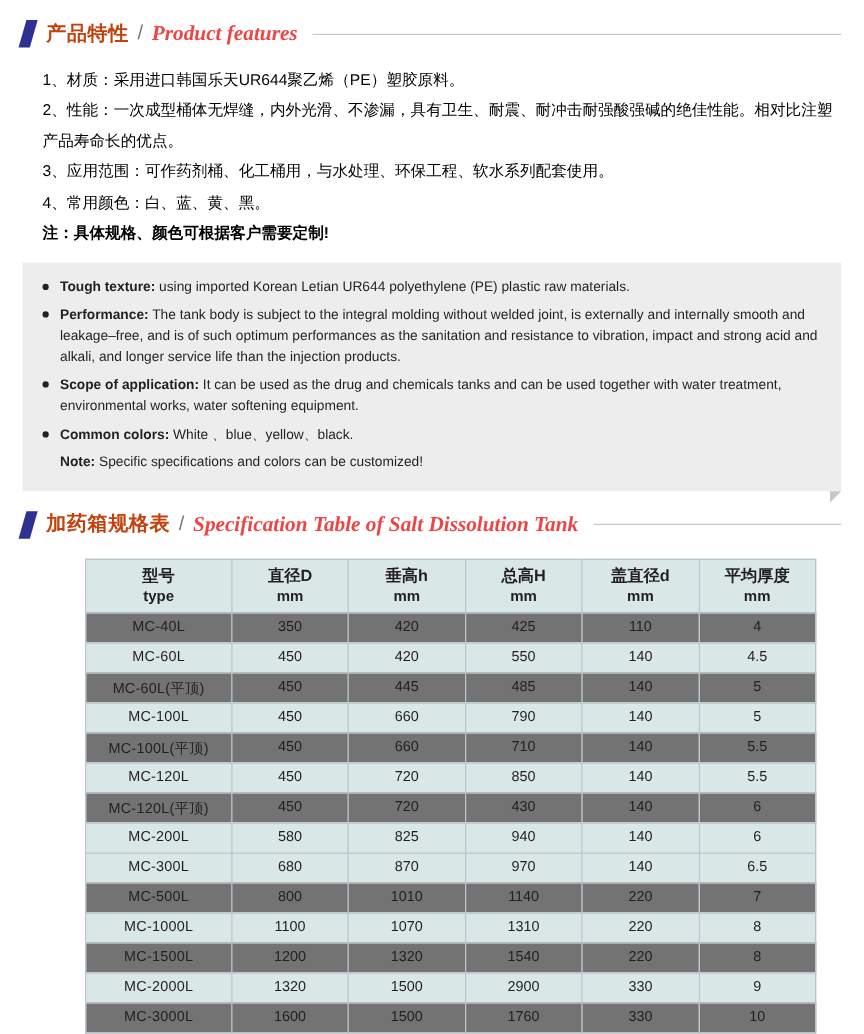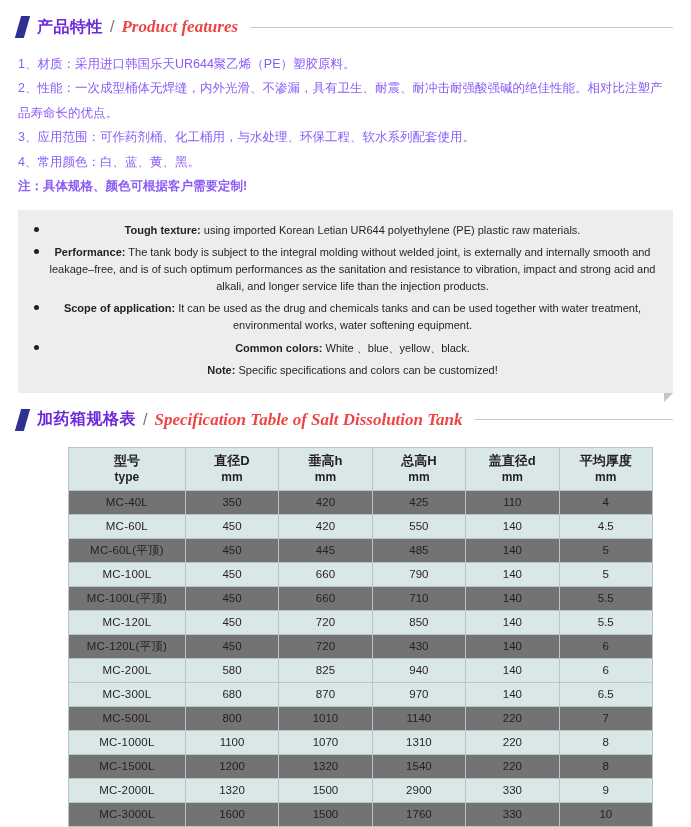--- a/index.html
+++ b/index.html
@@ -33,21 +33,21 @@
     width: 9px;
     height: 22px;
     background: #2e3192;
     transform: skewX(-16deg);
     margin-right: 10px;
     flex: 0 0 auto;
   }
   .head-cn {
     font-size: 16px;
     font-weight: bold;
-    color: #6d28d9;
+    color: #c2410c;
     letter-spacing: 0.5px;
   }
   .head-slash {
     font-size: 16px;
     color: #777;
     margin: 0 7px;
     font-weight: normal;
   }
   .head-en {
     font-size: 17px;
@@ -58,24 +58,24 @@
   }
   .head-rule {
     flex: 1 1 auto;
     height: 1px;
     background: #c9c9c9;
     margin-left: 12px;
   }
 
   
   .cn-block {
-    margin: 14px 0 0 0;
+    margin: 14px 0 0 16px;
     font-size: 12.5px;
     line-height: 1.95;
-    color: #8b5cf6;
+    color: #000000;
   }
   .cn-note {
     font-weight: bold;
   }
 
   
   .en-panel {
     position: relative;
     margin-top: 12px;
     background: #ededed;
@@ -91,21 +91,20 @@
     bottom: -9px;
     width: 0;
     height: 0;
     border-left: 9px solid #c6c6c6;
     border-bottom: 9px solid transparent;
   }
   .en-item {
     position: relative;
     padding-left: 14px;
     margin-bottom: 5px;
-    text-align: center;
   }
   .en-item:last-child { margin-bottom: 0; }
   .en-bullet {
     position: absolute;
     left: 0;
     top: 5px;
     width: 5px;
     height: 5px;
     background: #231f20;
     border-radius: 50%;

